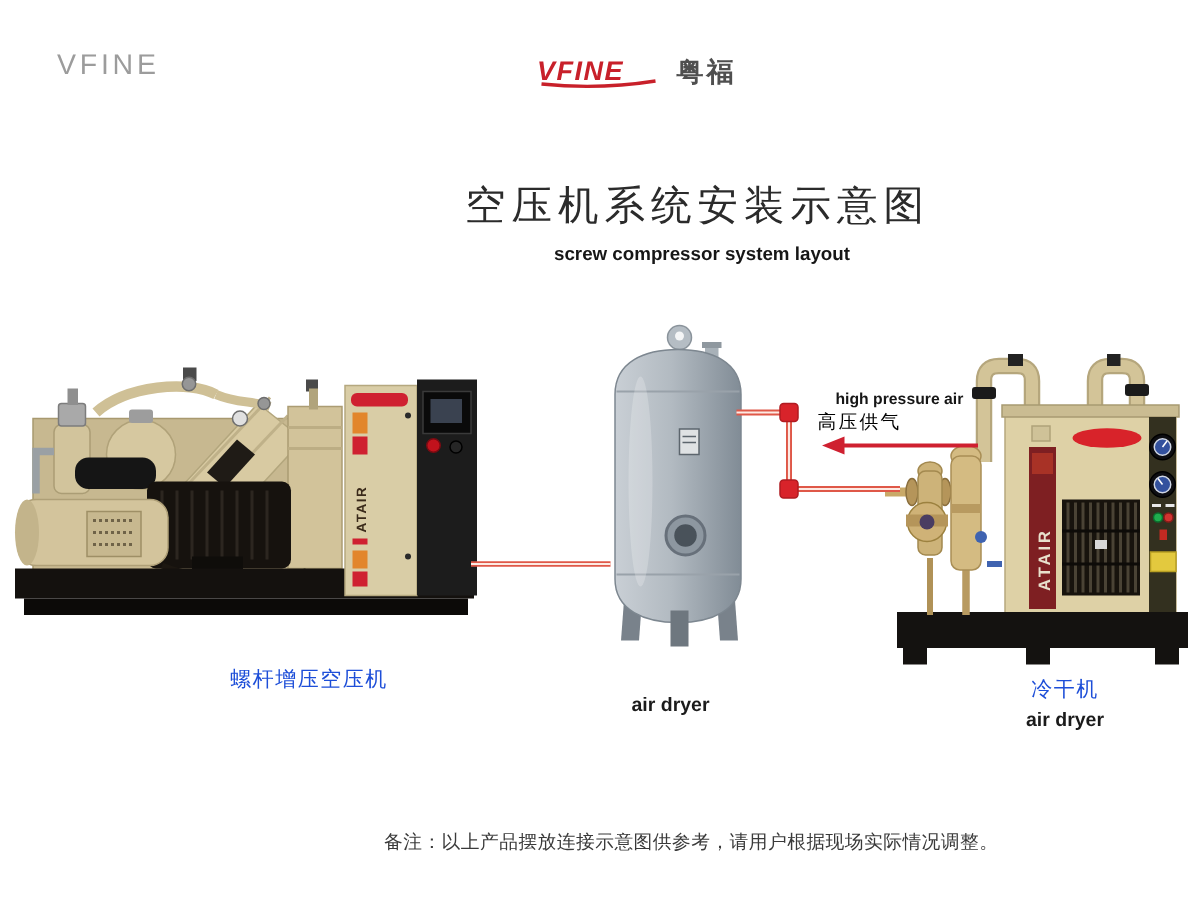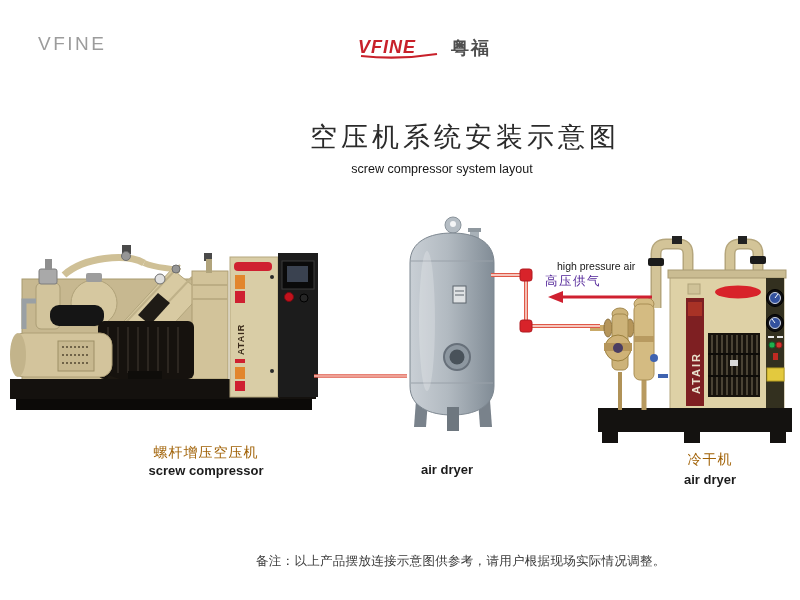--- a/index.html
+++ b/index.html
@@ -17,34 +17,34 @@
   
   .brand{left:357px;top:10px;display:flex;align-items:center;gap:6px;}
   .brand-cn{font-size:18px;font-weight:bold;color:#4f4f4f;letter-spacing:2px;}
   
   .title{
     left:300px;top:94px;width:330px;text-align:center;
     font-family:"Liberation Serif","DejaVu Serif",serif;
     font-size:27px;letter-spacing:4px;color:#2b2b2b;font-weight:500;
   }
   .subtitle{
-    left:312px;top:137px;width:260px;text-align:center;
-    font-size:12.5px;color:#161616;font-weight:400;
+    left:338px;top:137px;width:260px;text-align:center;
+    font-size:12.5px;color:#161616;font-weight:700;
   }
   
   .cap-zh{
     font-family:Liberation Serif, serif;
-    font-size:14px;letter-spacing:1px;color:#a16207;text-align:center;
+    font-size:14px;letter-spacing:1px;color:#1d4ed8;text-align:center;
   }
   .cap-en{font-size:13px;font-weight:bold;color:#1b1b1b;text-align:center;}
   
-  .flow-en{left:545px;top:235px;font-size:10.5px;font-weight:normal;color:#161616;padding-left:12px;}
+  .flow-en{left:545px;top:235px;font-size:10.5px;font-weight:bold;color:#161616;padding-left:12px;}
   .flow-zh{
     left:545px;top:248px;font-family:"Liberation Serif","DejaVu Serif",serif;
-    font-size:12.5px;letter-spacing:1.5px;color:#4c1d95;
+    font-size:12.5px;letter-spacing:1.5px;color:#000000;
   }
   
   .note{
     left:256px;top:528px;
     font-family:"Liberation Serif","DejaVu Serif",serif;
     font-size:12.5px;letter-spacing:0.3px;color:#3a3a3a;
   }
   svg{display:block;}
 </style>
 </head>
@@ -291,21 +291,20 @@
     <g>
       <line x1="652" y1="272" x2="560" y2="272" stroke="#cf2030" stroke-width="2.8"></line>
       <polygon points="548,272 563,266 563,278" fill="#cf2030"></polygon>
     </g>
   </svg>
 
   <div class="abs flow-en">high pressure air</div>
   <div class="abs flow-zh">高压供气</div>
 
   <div class="abs cap-zh" style="left:106px;top:419px;width:200px;">螺杆增压空压机</div>
-  <div class="abs cap-en" style="left:106px;top:438px;width:200px;">screw compressor</div>
 
   <div class="abs cap-en" style="left:387px;top:437px;width:120px;">air dryer</div>
 
   <div class="abs cap-zh" style="left:650px;top:426px;width:120px;">冷干机</div>
   <div class="abs cap-en" style="left:650px;top:447px;width:120px;">air dryer</div>
 
   <div class="abs note">备注：以上产品摆放连接示意图供参考，请用户根据现场实际情况调整。</div>
 
 </div>
 

